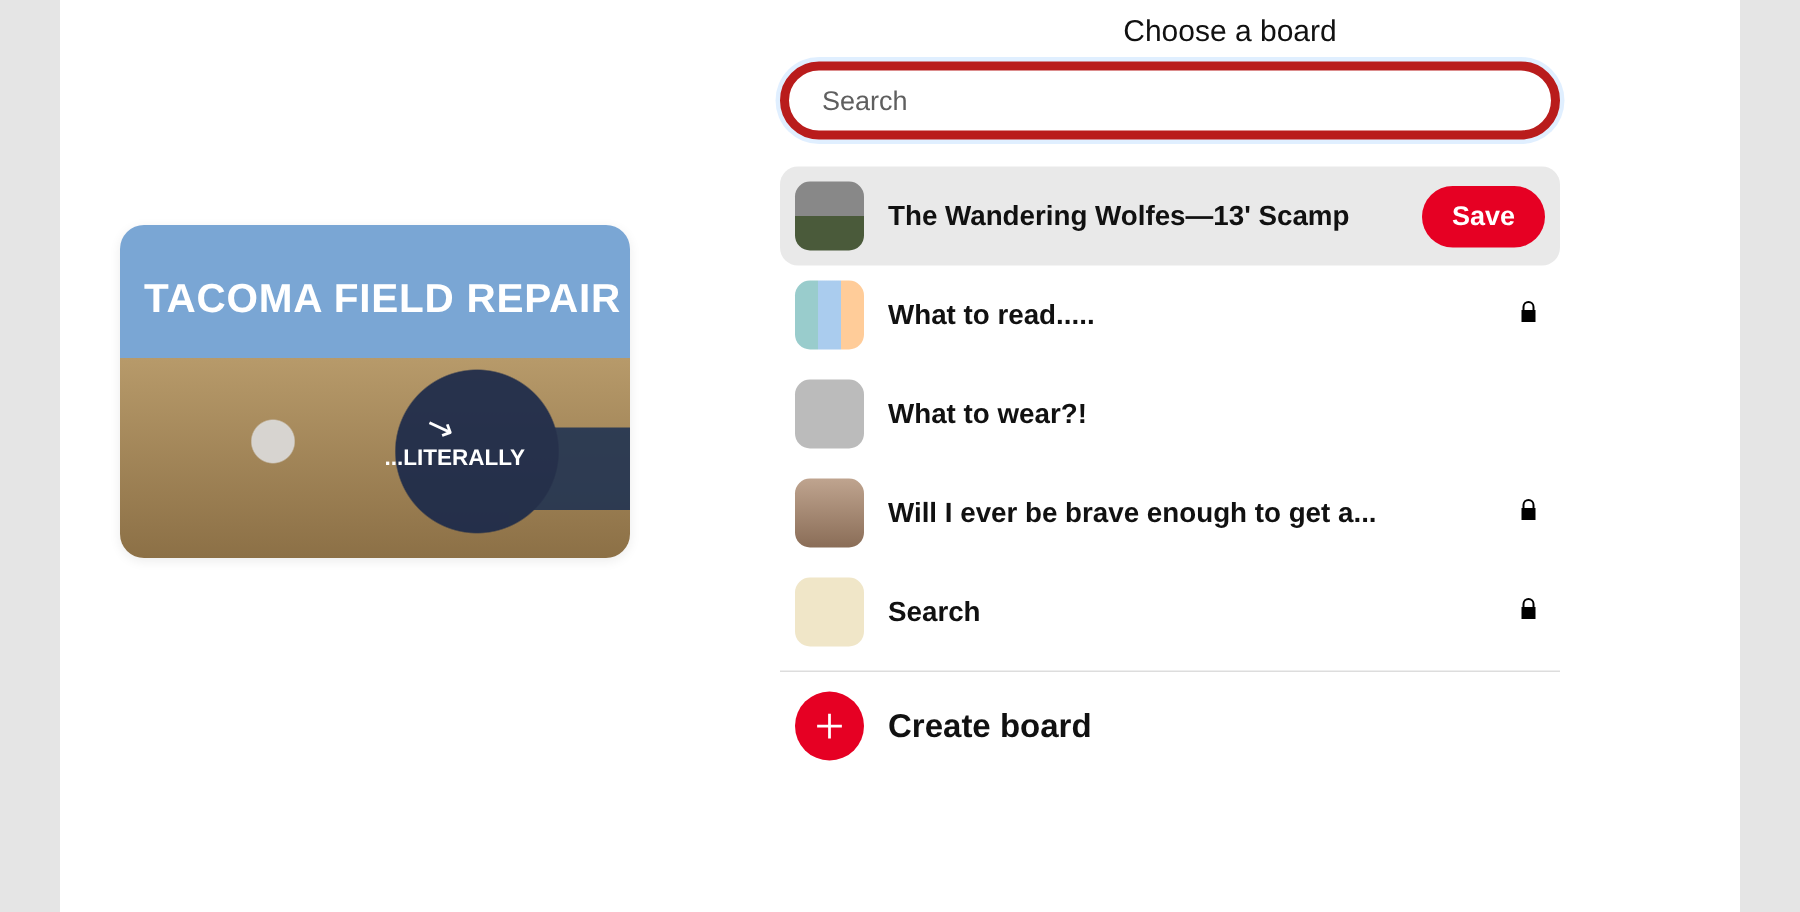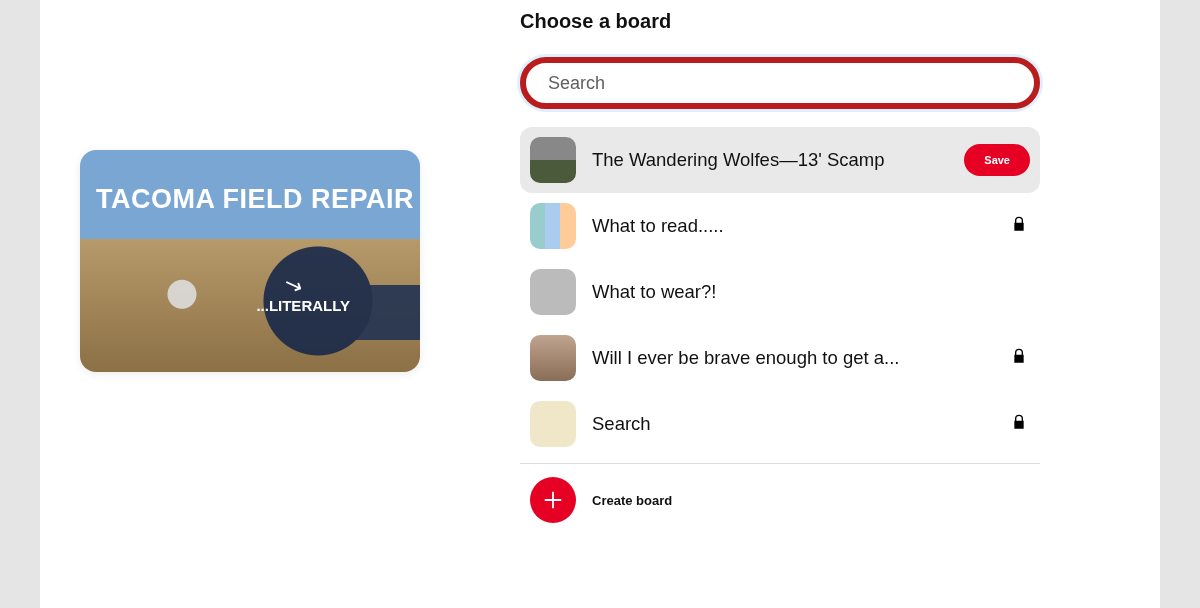--- a/index.html
+++ b/index.html
@@ -75,23 +75,24 @@
     z-index:2;
     transform: rotate(-20deg);
   }
   .right {
     flex: 1;
     padding-top: 10px;
     padding-left: 40px;
   }
   .heading {
     font-size: 20px;
-    font-weight: 700;
+    font-weight: 400;
     color: #111;
-    margin-bottom: 24px;
+    margin-bottom: 8px;
+    text-align: center;
   }
   .search {
     width: 520px;
     height: 52px;
     border: 6px solid #b91c1c;
     border-radius: 28px;
     padding: 0 22px;
     font-size: 18px;
     color: #5f5f5f;
     outline: none;
@@ -115,33 +116,33 @@
     border-radius: 10px;
     background: #ccc;
     flex-shrink: 0;
     display:flex; align-items:center; justify-content:center;
     overflow:hidden;
     font-size:10px; color:#555; text-align:center;
   }
   .board-name {
     flex: 1;
     font-size: 18.5px;
-    font-weight: 400;
+    font-weight: 700;
     color: #111;
     white-space: nowrap;
     overflow: hidden;
     text-overflow: ellipsis;
   }
   .save-btn {
     background: #e60023;
     color: #fff;
     border: none;
     border-radius: 22px;
     padding: 10px 20px;
-    font-size: 11px;
+    font-size: 18px;
     font-weight: 700;
     cursor: pointer;
   }
   .lock { font-size: 16px; color: #000; width: 22px; text-align:center; }
   .divider {
     width: 520px;
     height: 1px;
     background: #ddd;
     margin-top: 6px;
     margin-bottom: 4px;
@@ -157,21 +158,21 @@
   }
   .plus {
     width: 46px; height: 46px;
     border-radius: 50%;
     background: #e60023;
     color: #fff;
     display: flex; align-items: center; justify-content: center;
     flex-shrink: 0;
   }
   .create-label {
-    font-size: 13px;
+    font-size: 22px;
     font-weight: 700;
     color: #111;
   }
   
   .th-scamp{background:linear-gradient(#888 0 50%,#4a5a3a 50% 100%);}
   .th-read{background:linear-gradient(90deg,#9cc 0 33%,#ace 33% 66%,#fc9 66% 100%);}
   .th-shirt{background:#bbb;}
   .th-tattoo{background:linear-gradient(#bfa48f,#8a6d57);}
   .th-words{background:repeating-linear-gradient(#7a3a1a 0 8px,#c96 8px 12px);}
   .th-writing{background:#f0e6c8;}

